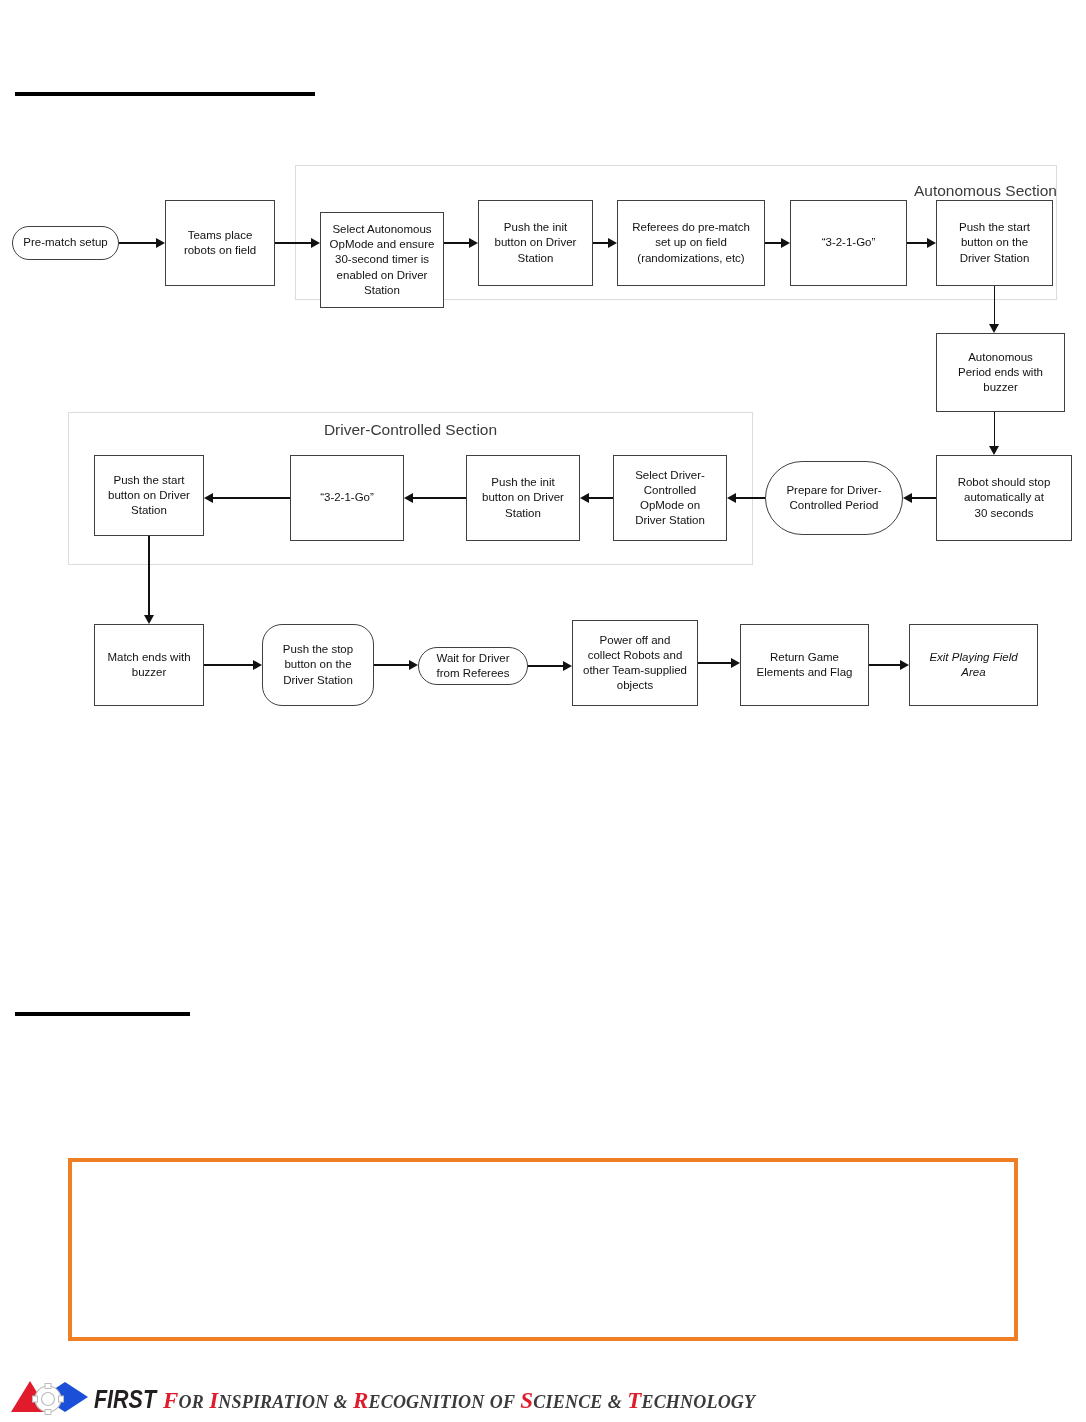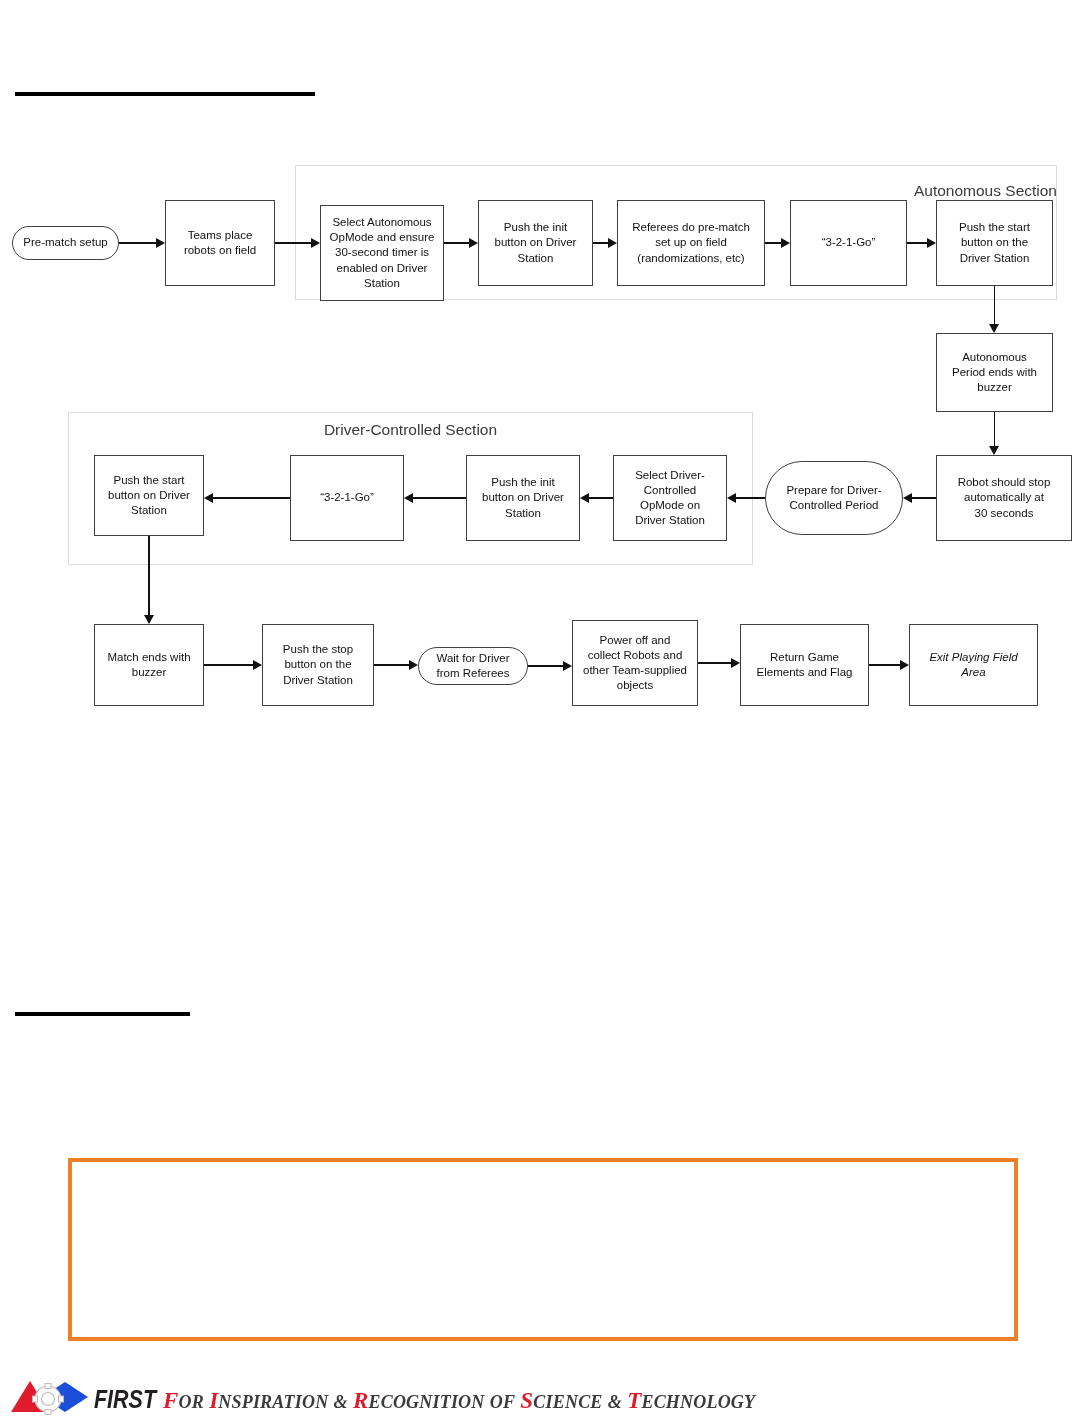--- a/index.html
+++ b/index.html
@@ -181,21 +181,21 @@
     </div>
 
   <div id="nodes-layer">
       <div class="node term" style="left: 12px; top: 226px; width: 107px; height: 34px;">
         <span class="txt">Pre-match setup</span>
       </div>
       <div class="node" style="left: 165px; top: 200px; width: 110px; height: 86px;">
         <span class="txt">Teams place
 robots on field</span>
       </div>
-      <div class="node" style="left: 320px; top: 205px; width: 124px; height: 96px;">
+      <div class="node" style="left: 320px; top: 212px; width: 124px; height: 96px;">
         <span class="txt">Select Autonomous
 OpMode and ensure
 30-second timer is
 enabled on Driver
 Station</span>
       </div>
       <div class="node" style="left: 478px; top: 200px; width: 115px; height: 86px;">
         <span class="txt">Push the init
 button on Driver
 Station</span>
@@ -206,21 +206,21 @@
 (randomizations, etc)</span>
       </div>
       <div class="node" style="left: 790px; top: 200px; width: 117px; height: 86px;">
         <span class="txt">“3-2-1-Go”</span>
       </div>
       <div class="node" style="left: 936px; top: 200px; width: 117px; height: 86px;">
         <span class="txt">Push the start
 button on the
 Driver Station</span>
       </div>
-      <div class="node" style="left: 936px; top: 333px; width: 117px; height: 79px;">
+      <div class="node" style="left: 936px; top: 333px; width: 129px; height: 79px;">
         <span class="txt">Autonomous
 Period ends with
 buzzer</span>
       </div>
       <div class="node" style="left: 936px; top: 455px; width: 136px; height: 86px;">
         <span class="txt">Robot should stop
 automatically at
 30 seconds</span>
       </div>
       <div class="node term" style="left: 765px; top: 461px; width: 138px; height: 74px;">
@@ -243,21 +243,21 @@
       </div>
       <div class="node" style="left: 94px; top: 455px; width: 110px; height: 81px;">
         <span class="txt">Push the start
 button on Driver
 Station</span>
       </div>
       <div class="node" style="left: 94px; top: 624px; width: 110px; height: 82px;">
         <span class="txt">Match ends with
 buzzer</span>
       </div>
-      <div class="node" style="left: 262px; top: 624px; width: 112px; height: 82px;">
+      <div class="node" style="left: 262px; top: 624px; width: 112px; height: 82px; border-radius: 20px;">
         <span class="txt">Push the stop
 button on the
 Driver Station</span>
       </div>
       <div class="node term" style="left: 418px; top: 647px; width: 110px; height: 38px;">
         <span class="txt">Wait for Driver
 from Referees</span>
       </div>
       <div class="node" style="left: 572px; top: 620px; width: 126px; height: 86px;">
         <span class="txt">Power off and

